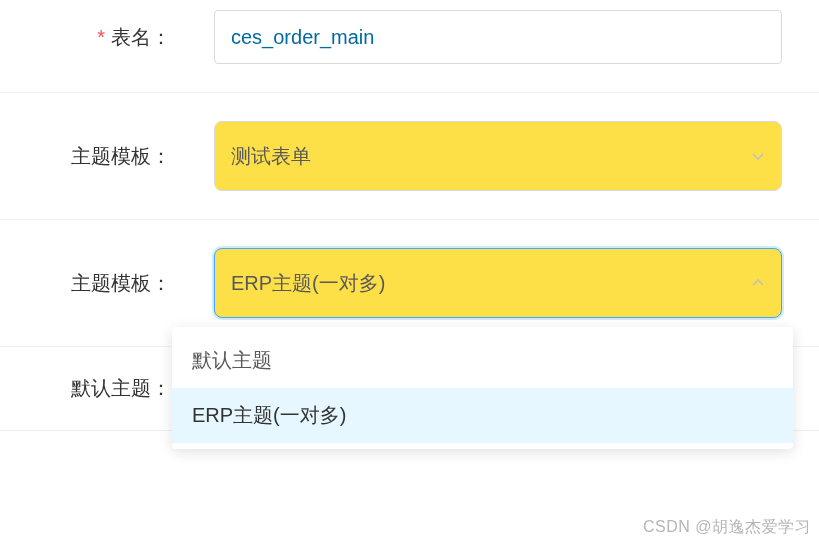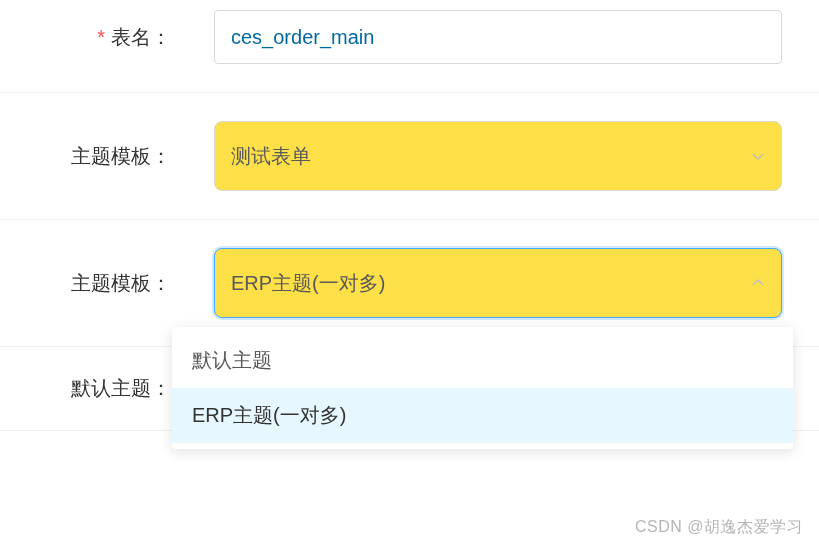--- a/index.html
+++ b/index.html
@@ -99,21 +99,21 @@
       color: #595959;
       cursor: pointer;
     }
     .dropdown-item.selected {
       background: #e6f7ff;
       color: #333;
       font-weight: 500;
     }
     .watermark {
       position: absolute;
-      right: 16px;
+      right: 8px;
       bottom: 6px;
       font-size: 16px;
       color: rgba(120,120,120,0.55);
       letter-spacing: 0.5px;
     }
   </style>
 </head>
 <body>
 
 <div class="form-row first">

